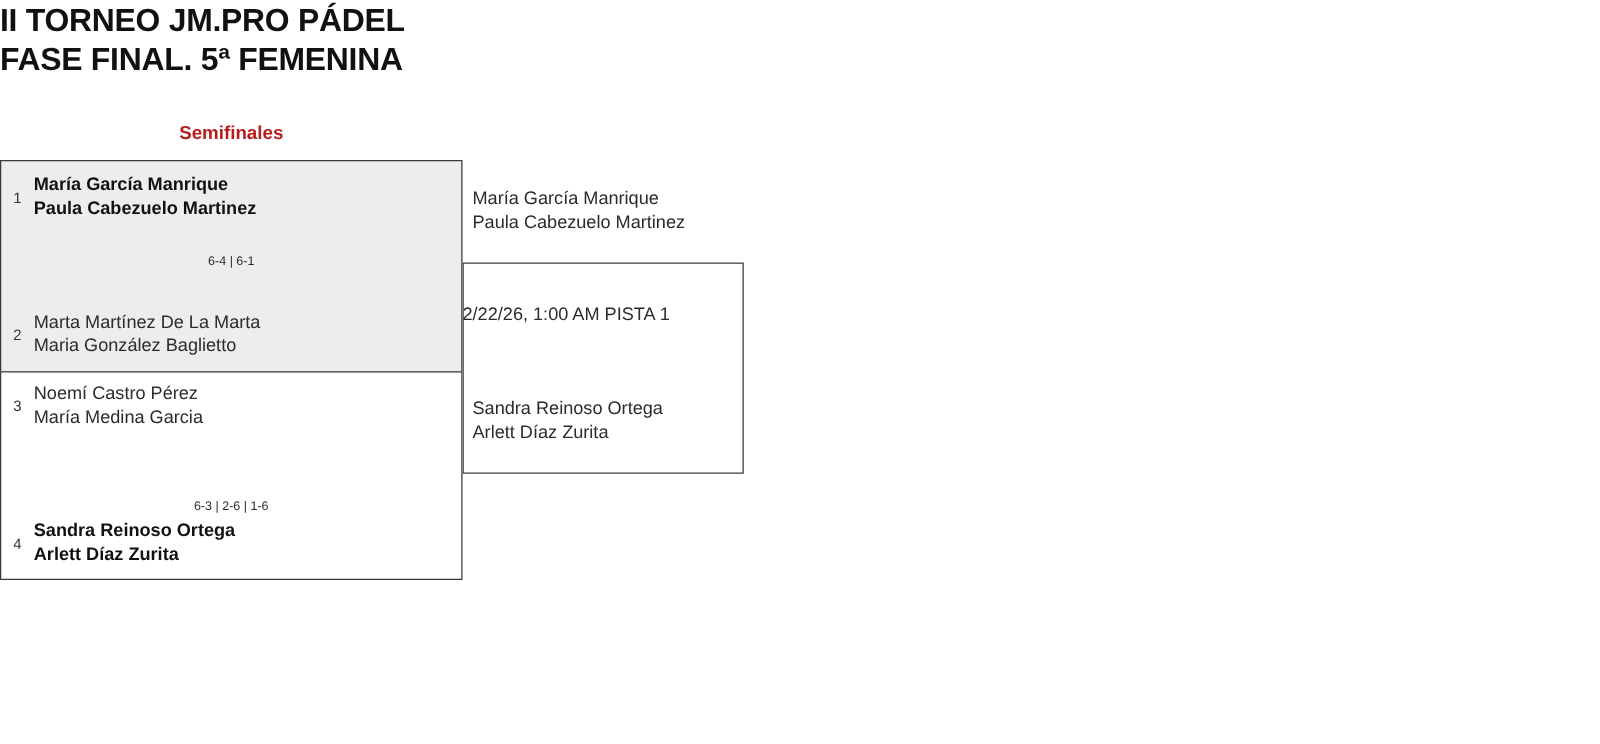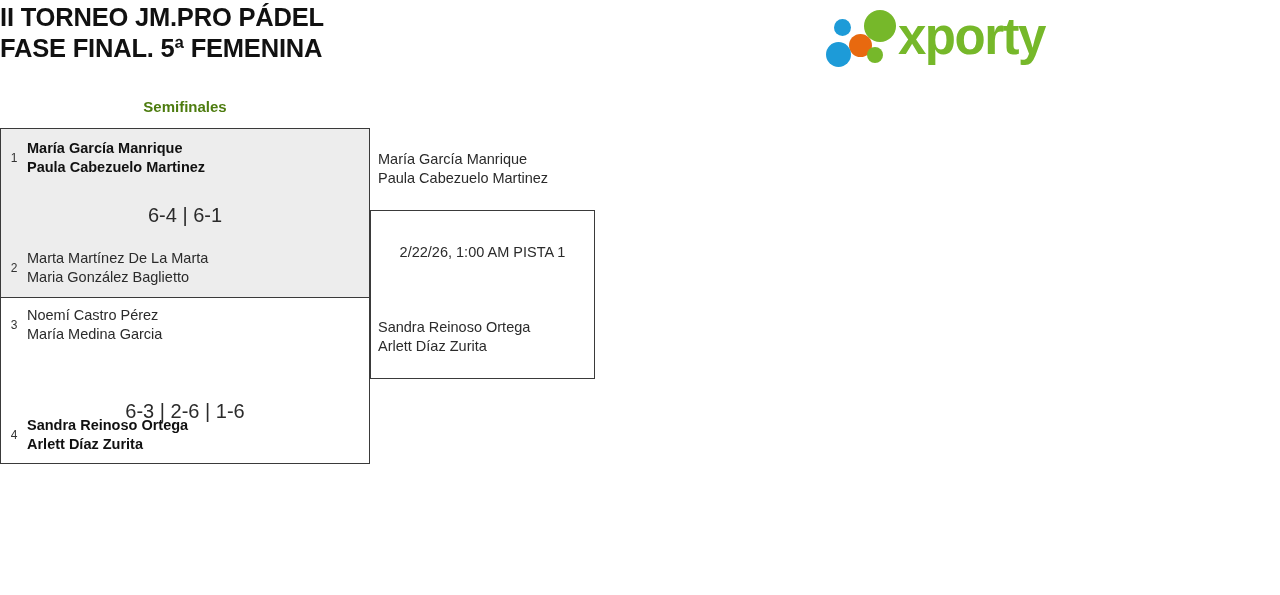--- a/index.html
+++ b/index.html
@@ -59,21 +59,21 @@
     color: #76b82a;
     letter-spacing: -1.5px;
     line-height: 60px;
   }
 
   
   .round-heading {
     position: absolute;
     font-size: 15px;
     font-weight: 700;
-    color: #4d7c0f;
+    color: #b91c1c;
     text-align: center;
     top: 98px;
   }
   #round-heading-semifinales { left: 0px;   width: 370px; }
   #round-heading-final       { left: 370px; width: 225px; }
 
   
   #bracket { position: absolute; left: 0; top: 0; width: 1280px; height: 595px; }
 
   .match-box {
@@ -113,21 +113,21 @@
   #sf1-team-top    { top: 10px; }
   #sf1-team-bottom { top: 120px; }
   #sf2-team-top    { top: 8px; }
   #sf2-team-bottom { top: 118px; }
 
   .score {
     position: absolute;
     left: 0;
     width: 100%;
     text-align: center;
-    font-size: 20px;
+    font-size: 10px;
     color: #2b2b2b;
   }
   #sf1-score { top: 75px; }
   #sf2-score { top: 74px; margin-top: 28px; }
 
   
   .final-team {
     position: absolute;
     left: 378px;
     font-size: 14.5px;
@@ -136,42 +136,32 @@
     white-space: pre-line;
   }
   #final-team-top    { top: 150px; }
   #final-team-bottom { top: 318px; }
 
   #final-schedule {
     position: absolute;
     left: 370px;
     top: 244px;
     width: 225px;
-    text-align: center;
+    text-align: left;
     font-size: 14.5px;
     color: #2b2b2b;
   }
 </style>
 </head>
 <body>
 
 <div id="header">
   <div id="tournament-title">II TORNEO JM.PRO PÁDEL
 FASE FINAL. 5ª FEMENINA</div>
 
-  <div id="brand-logo">
-    <div id="logo-dots">
-      <span class="dot dot-blue-top"></span>
-      <span class="dot dot-orange"></span>
-      <span class="dot dot-green-big"></span>
-      <span class="dot dot-blue-big"></span>
-      <span class="dot dot-green-sm"></span>
-    </div>
-    <div id="logo-wordmark">xporty</div>
-  </div>
 </div>
 
 <div id="bracket">
 
   <div class="round-heading" id="round-heading-semifinales">Semifinales</div>
 
   <div class="match-box shaded" id="match-sf1">
     <div class="team winner" id="sf1-team-top">
       <span class="seed">1</span>
       <span class="team-names">María García Manrique

